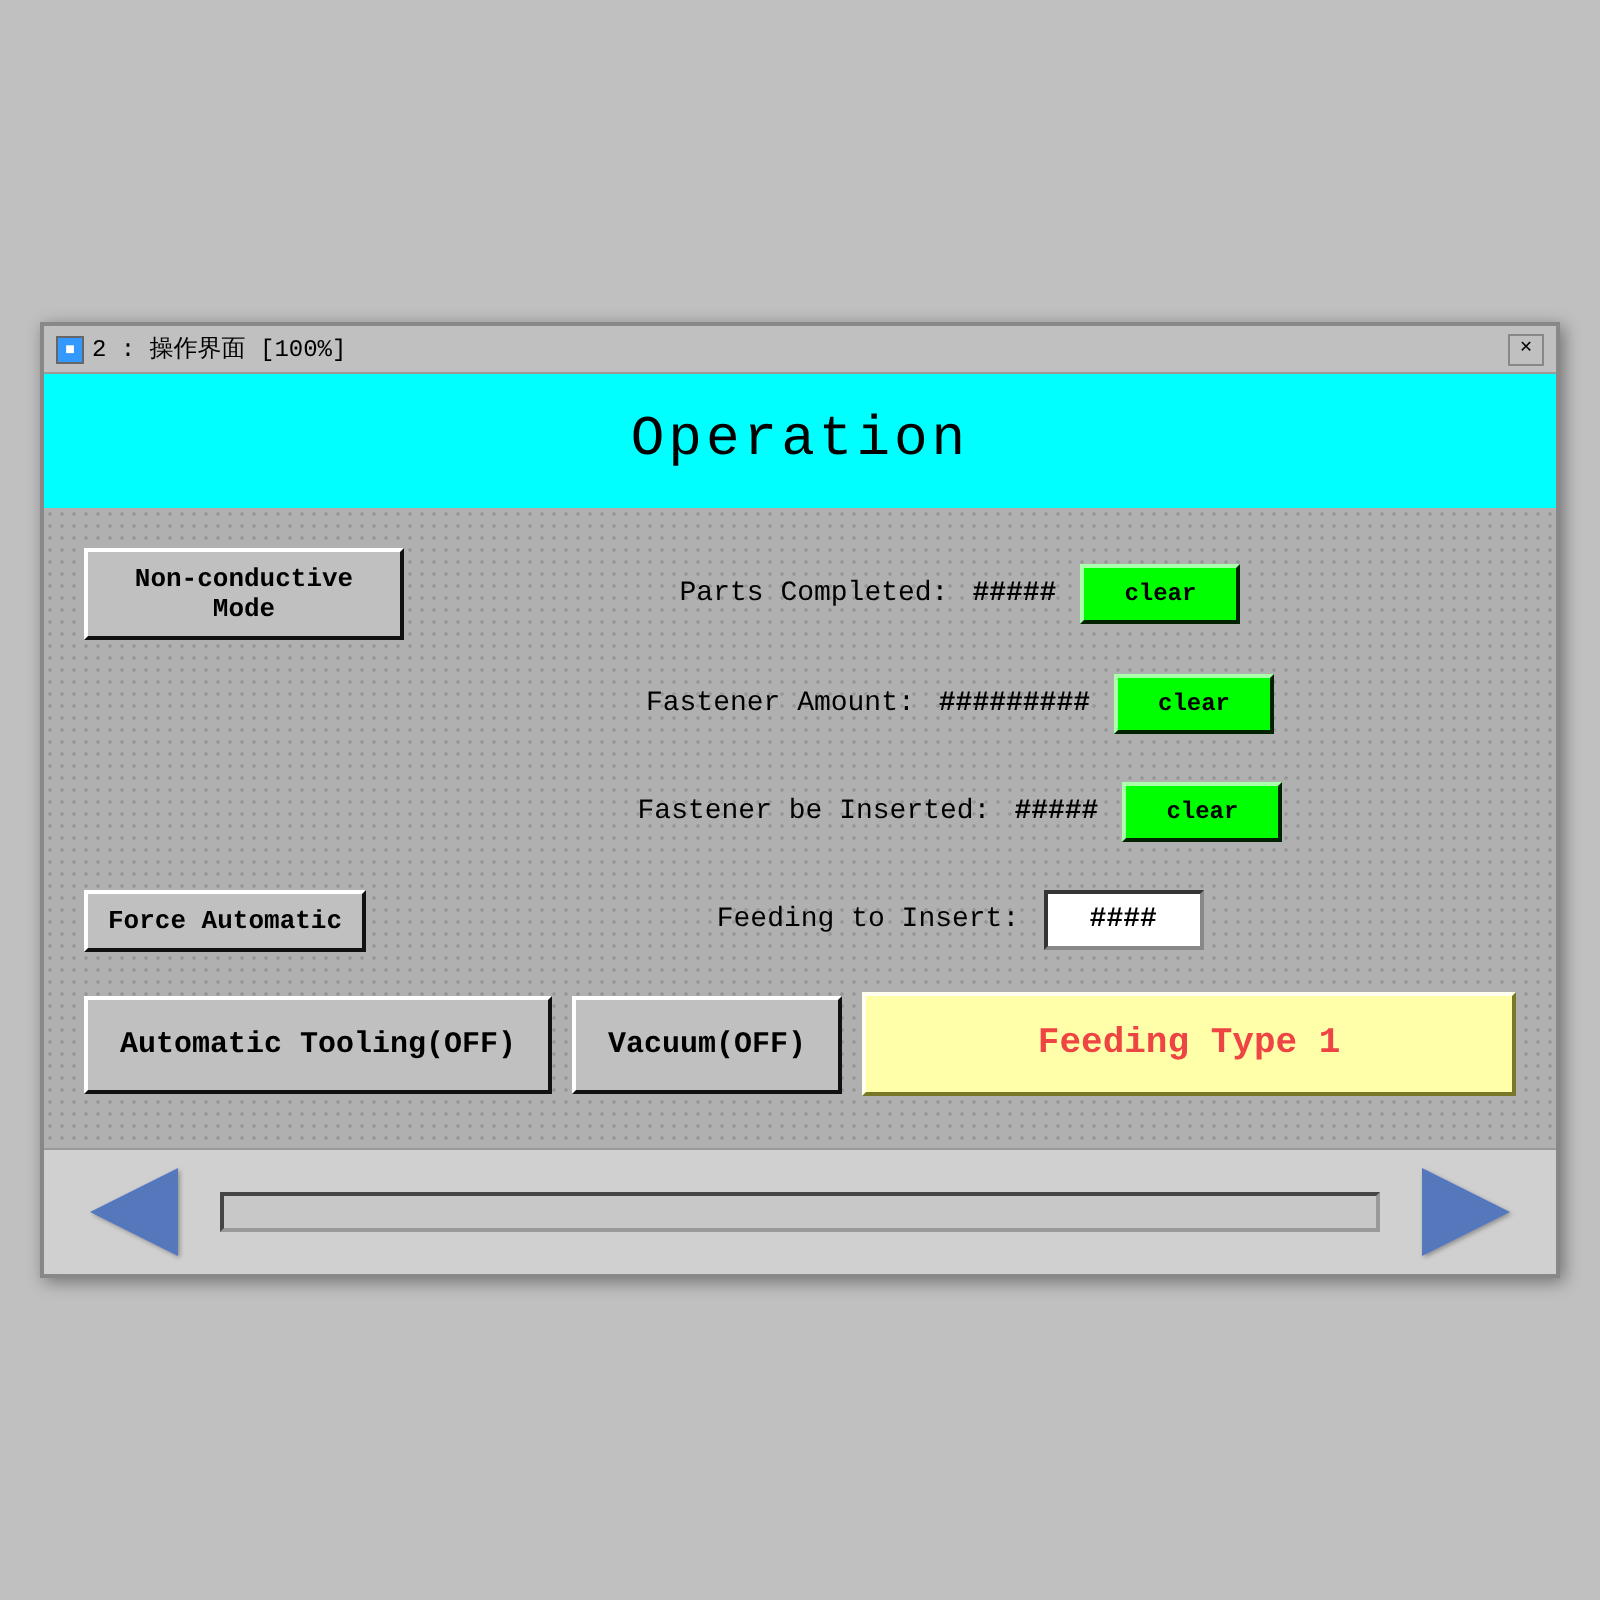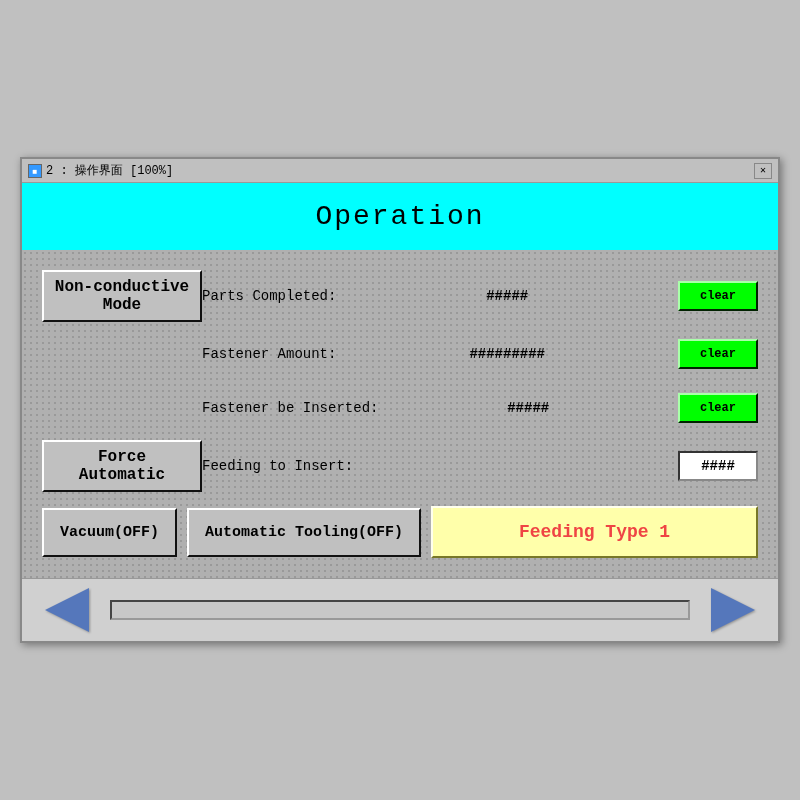--- a/index.html
+++ b/index.html
@@ -87,21 +87,21 @@
 
     .left-btn {
       width: 160px;
       min-width: 160px;
     }
 
     .row-content {
       flex: 1;
       display: flex;
       align-items: center;
-      justify-content: space-between;
+      justify-content: center;
       gap: 12px;
     }
 
     .field-label {
       font-size: 14px;
       font-family: 'Courier New', Courier, monospace;
       color: #000;
       white-space: nowrap;
     }
 
@@ -114,21 +114,21 @@
 
     .btn-standard {
       background: #c0c0c0;
       border: 2px outset #ddd;
       border-top-color: #fff;
       border-left-color: #fff;
       border-bottom-color: #666;
       border-right-color: #666;
       padding: 6px 10px;
       font-family: 'Courier New', Courier, monospace;
-      font-size: 16px;
+      font-size: 13px;
       cursor: pointer;
       font-weight: bold;
       color: #000;
     }
 
     .btn-clear {
       background: #00ff00;
       border: 2px outset #88ff88;
       border-top-color: #aaffaa;
       border-left-color: #aaffaa;
@@ -275,22 +275,22 @@
       <div class="left-btn">
         <button class="btn-standard">Force Automatic</button>
       </div>
       <div class="row-content">
         <span class="field-label">Feeding to Insert:</span>
         <input class="input-field" type="text" value="####" style="">
       </div>
     </div>
 
     <div class="bottom-row">
+      <button class="btn-standard" style="padding: 14px 16px; font-size: 15px;">Automatic Tooling(OFF)</button>
       <button class="btn-standard" style="padding: 14px 16px; font-size: 15px;">Vacuum(OFF)</button>
-      <button class="btn-standard" style="padding: 14px 16px; font-size: 15px;">Automatic Tooling(OFF)</button>
       <button class="btn-feeding">Feeding Type 1</button>
     </div>
 
   </div>
 
   <div class="nav-bar">
     <button class="nav-btn">
       <div class="arrow-left"></div>
     </button>
     <div class="nav-track"></div>

